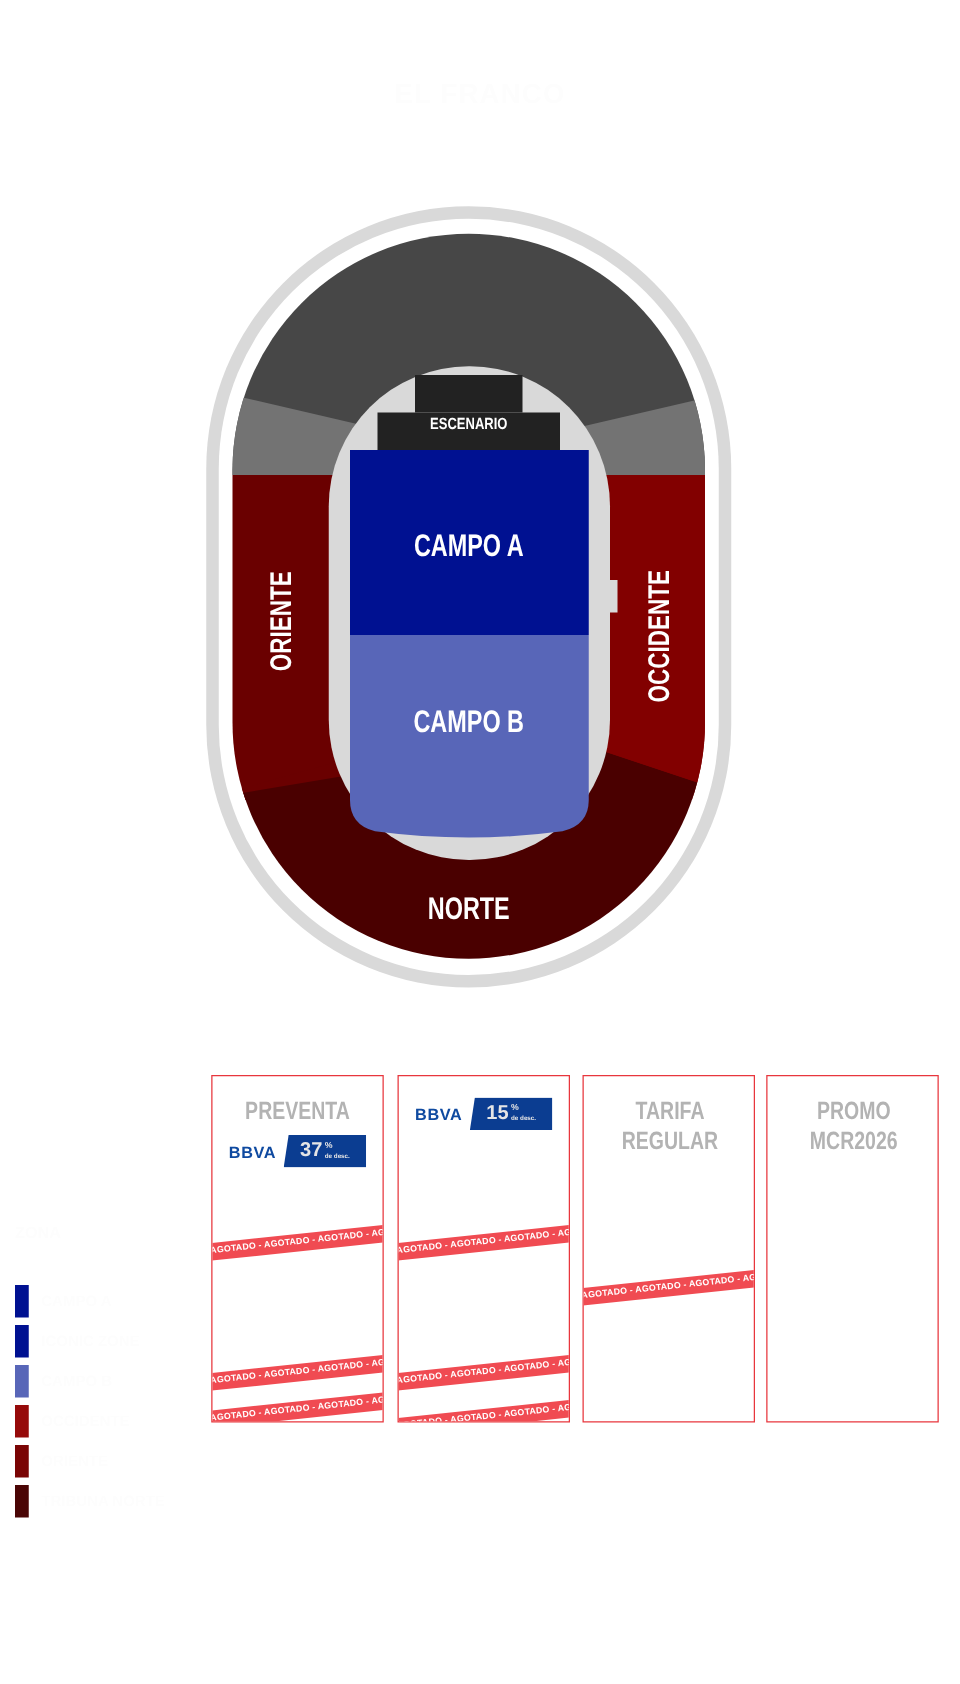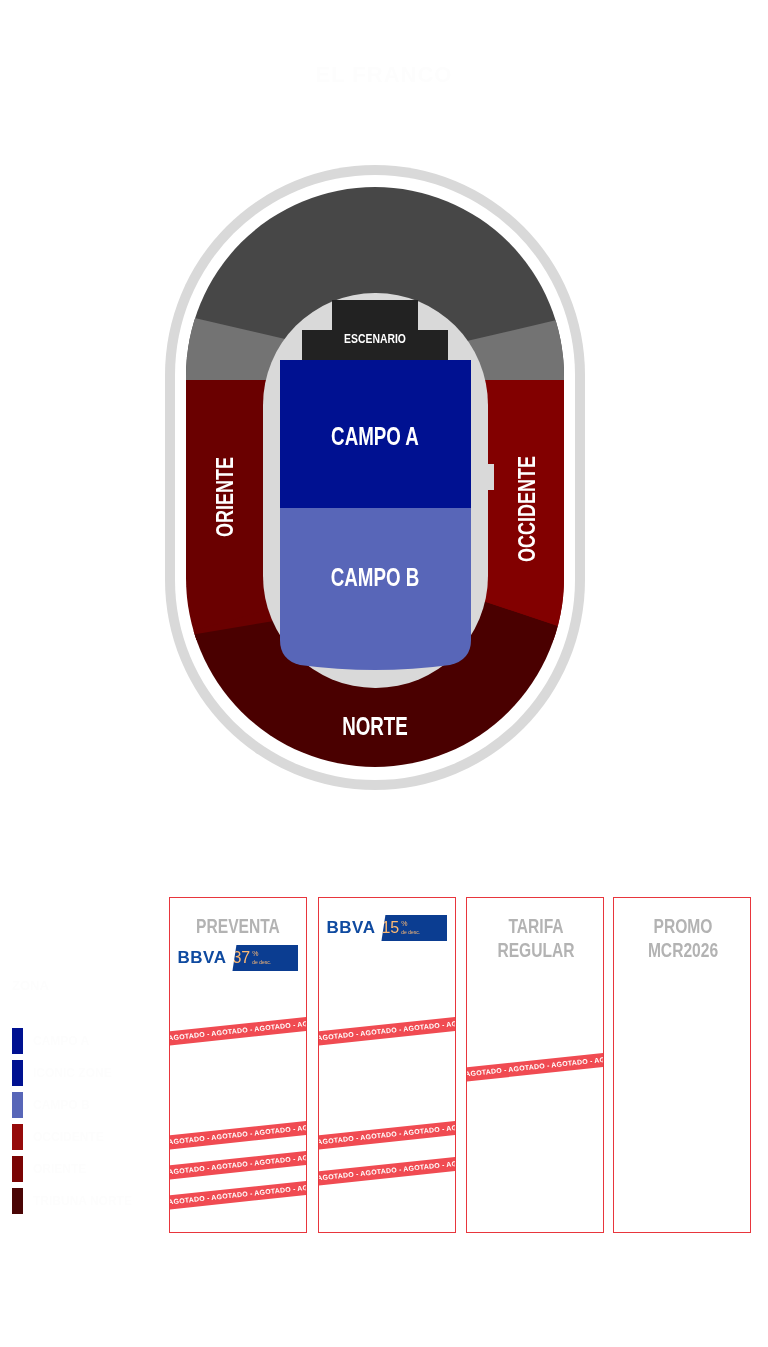--- a/index.html
+++ b/index.html
@@ -7,25 +7,25 @@
   .ghost{color:#fdfdfd;}
   #top-title{position:absolute;left:0;width:768px;top:62px;text-align:center;font-size:22px;font-weight:700;letter-spacing:1px;}
   #stadium{position:absolute;left:160px;top:160px;width:440px;height:640px;}
   .zone-label{font-family:"Liberation Sans",sans-serif;font-weight:700;fill:#ffffff;}
   #note{position:absolute;left:170px;top:830px;width:430px;text-align:center;font-size:11px;line-height:16px;}
   #legend{position:absolute;left:12px;top:1025px;width:150px;}
   .legend-item{display:flex;align-items:center;height:32px;}
   .swatch{width:11px;height:26px;margin-right:10px;}
   .legend-label{font-size:12px;font-weight:700;}
   #legend-head{position:absolute;left:12px;top:978px;font-size:13px;font-weight:700;}
-  .col{position:absolute;top:897px;width:138px;height:336px;border:1.5px solid #e8363d;box-sizing:border-box;background:#fff;overflow:hidden;}
+  .col{position:absolute;top:860px;width:138px;height:278px;border:1.5px solid #e8363d;box-sizing:border-box;background:#fff;overflow:hidden;}
   .col-title{text-align:center;color:#b3b3b3;font-weight:700;font-size:20px;line-height:24px;margin-top:16px;transform:scaleX(0.78);letter-spacing:0px;}
   .bbva{display:flex;align-items:center;justify-content:center;margin-top:6px;height:28px;}
-  .bbva-word{color:#0f4aa0;font-weight:700;font-size:17px;letter-spacing:0.5px;margin-right:6px;}
-  .bbva-badge{background:#0b3d91;color:#fdba74;height:26px;width:66px;clip-path:polygon(6% 0,100% 0,100% 100%,0 100%);display:flex;align-items:center;font-weight:400;font-size:16px;}
+  .bbva-word{color:#0f4aa0;font-weight:700;font-size:13px;letter-spacing:0.5px;margin-right:6px;}
+  .bbva-badge{background:#0b3d91;color:#e5e5e5;height:26px;width:66px;clip-path:polygon(6% 0,100% 0,100% 100%,0 100%);display:flex;align-items:center;justify-content:center;font-weight:700;font-size:16px;}
   .bbva-badge small{font-size:7px;line-height:8px;margin-left:2px;}
   .col-sub{text-align:center;font-size:9px;margin-top:6px;}
   .stamp{position:absolute;left:-6px;width:150px;height:14px;background:#f04b52;color:#fff;font-size:7px;font-weight:700;line-height:14px;white-space:nowrap;overflow:hidden;transform:rotate(-6deg);transform-origin:left center;letter-spacing:0.2px;}
 </style>
 </head>
 <body>
 
 <div id="top-title" class="ghost">EL FRANCO</div>
 
 <svg id="stadium" viewBox="0 0 440 640" width="440" height="640">

